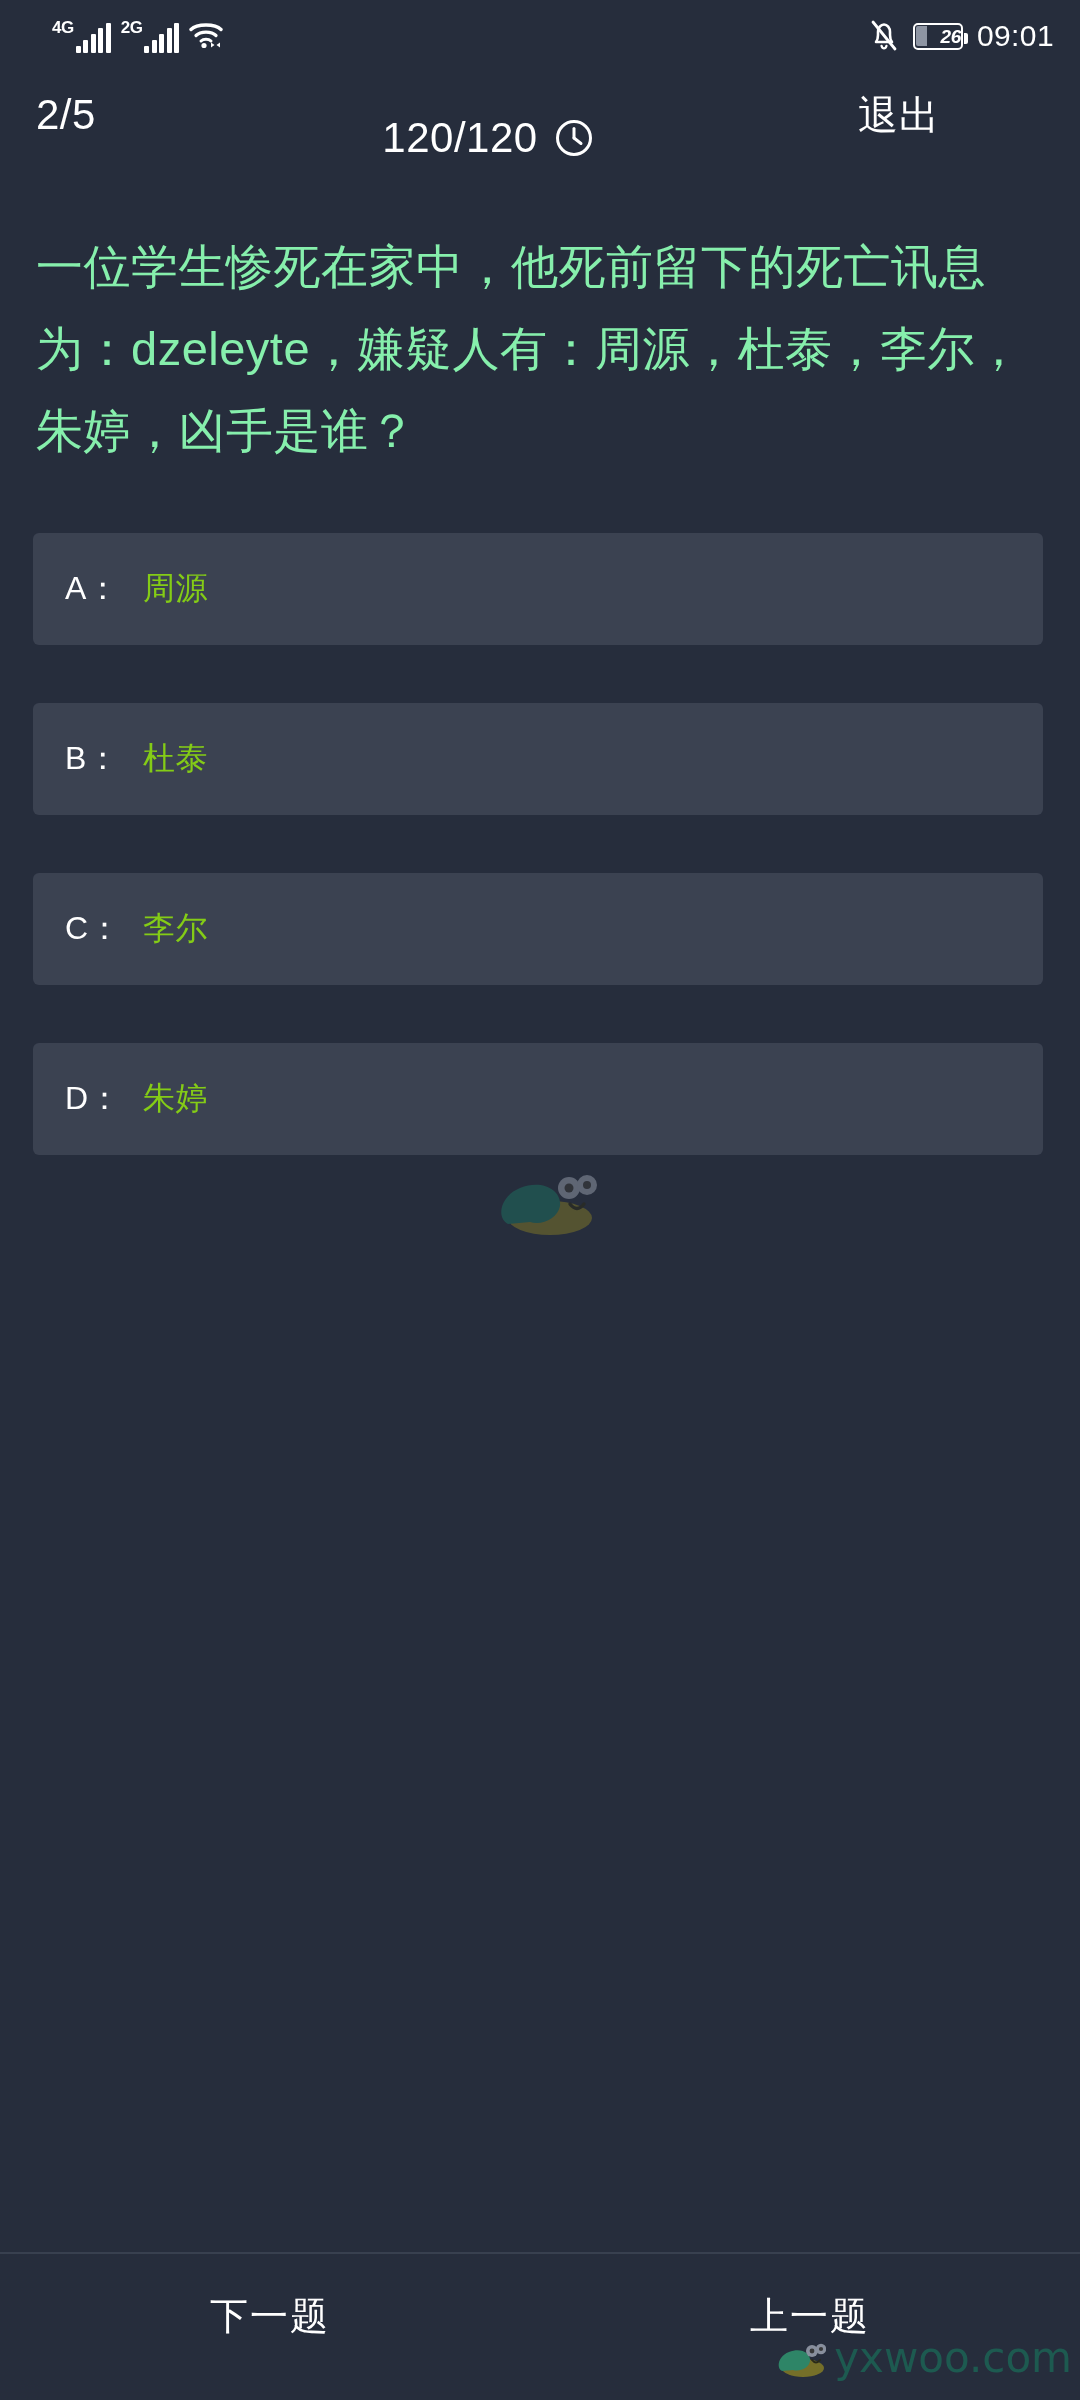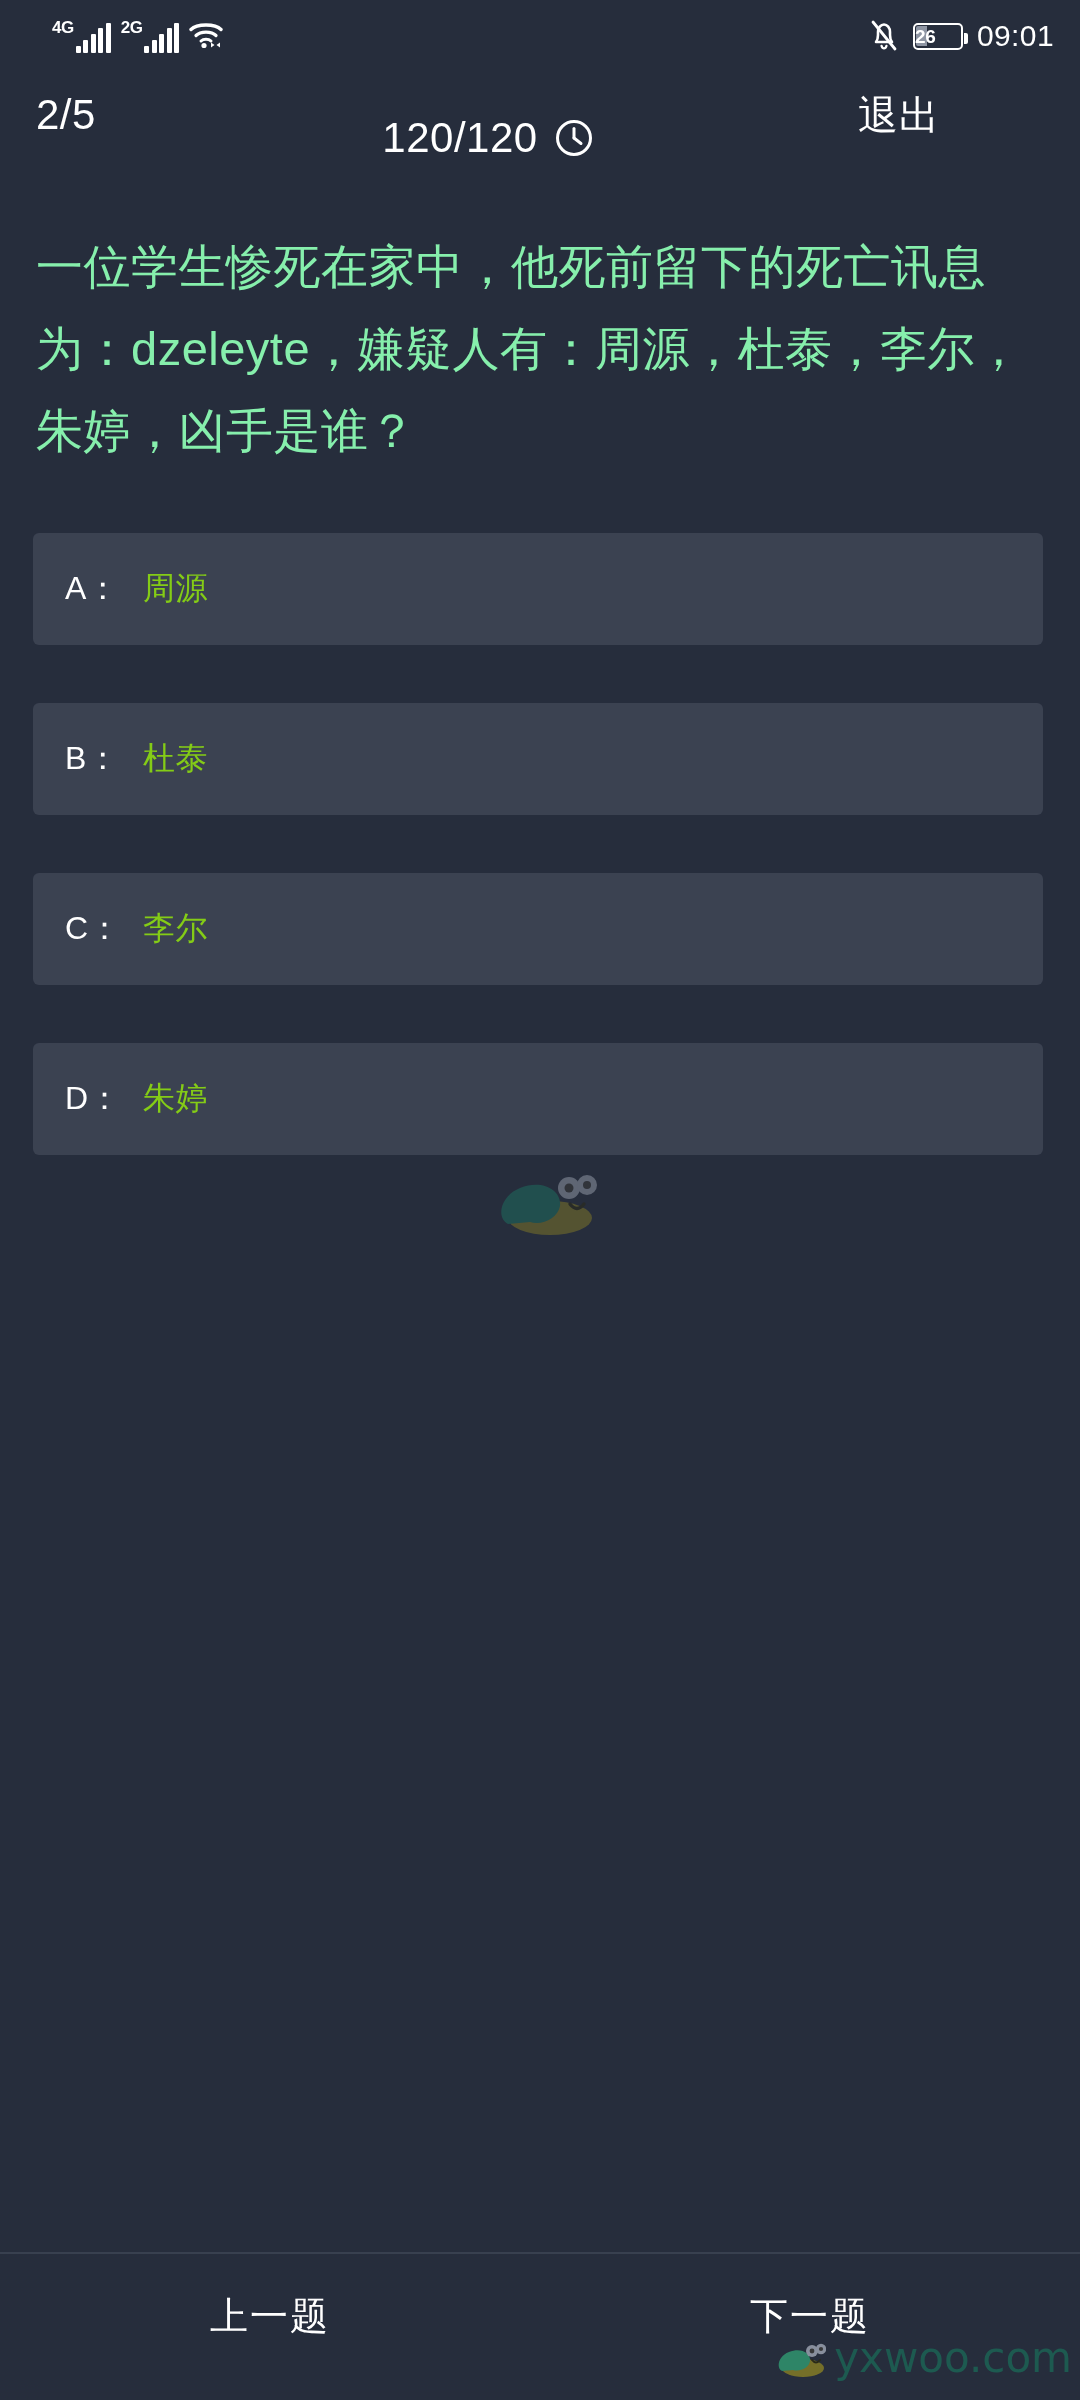--- a/index.html
+++ b/index.html
@@ -74,21 +74,22 @@
 
   .battery {
     position: relative;
     width: 50px;
     height: 27px;
     border: 2.5px solid #ffffff;
     border-radius: 5px;
     box-sizing: border-box;
     display: flex;
     align-items: center;
-    justify-content: flex-start;
+    justify-content: flex-end;
+    font-style: italic;
   }
   .battery::after {
     content: "";
     position: absolute;
     right: -7px;
     top: 8px;
     width: 4px;
     height: 11px;
     background: #ffffff;
     border-radius: 0 2px 2px 0;
@@ -355,22 +356,22 @@
     <circle cx="79" cy="28" r="11" fill="#8e95a3"></circle>
     <circle cx="79" cy="28" r="4.5" fill="#3a3a3a"></circle>
     <circle cx="97" cy="25" r="10" fill="#8e95a3"></circle>
     <circle cx="97" cy="25" r="4" fill="#3a3a3a"></circle>
     <path d="M80 44 q7 9, 14 0" stroke="#2a2a18" stroke-width="3.4" fill="none" stroke-linecap="round"></path>
   </svg>
 </div>
 
 <div class="bottom-divider"></div>
 <div class="bottom-bar">
+  <span class="nav-button">下一题</span>
   <span class="nav-button">上一题</span>
-  <span class="nav-button">下一题</span>
 </div>
 
 <div class="watermark-site">
   <span class="watermark-site-snail">
     <svg viewBox="0 0 52 42" xmlns="http://www.w3.org/2000/svg">
       <ellipse cx="29" cy="31" rx="21" ry="9" fill="#7a7329"></ellipse>
       <path d="M8 34 C2 31, 4 19, 15 15 C27 10, 37 16, 36 24 C35 31, 26 35, 19 33 Z" fill="#2f8a6a"></path>
       <circle cx="38" cy="14" r="6" fill="#8e95a3"></circle>
       <circle cx="38" cy="14" r="2.4" fill="#3a3a3a"></circle>
       <circle cx="47" cy="12" r="5.2" fill="#8e95a3"></circle>

